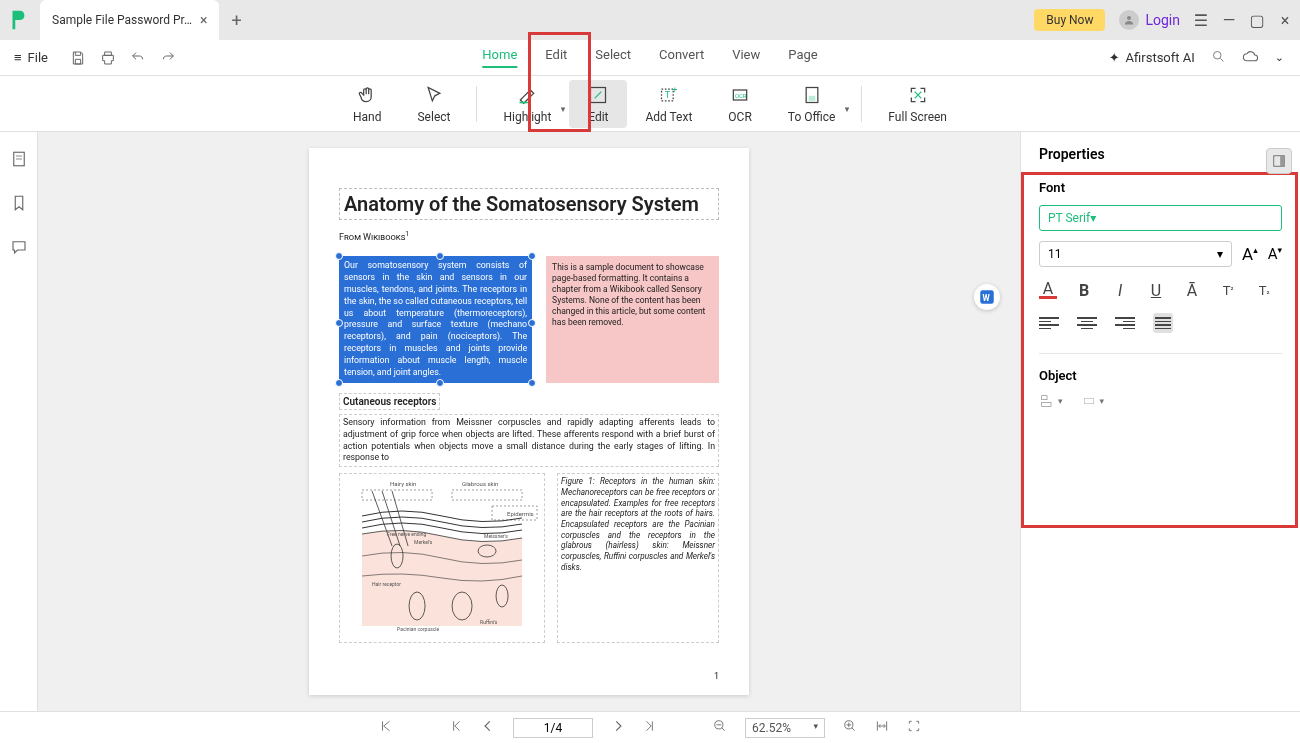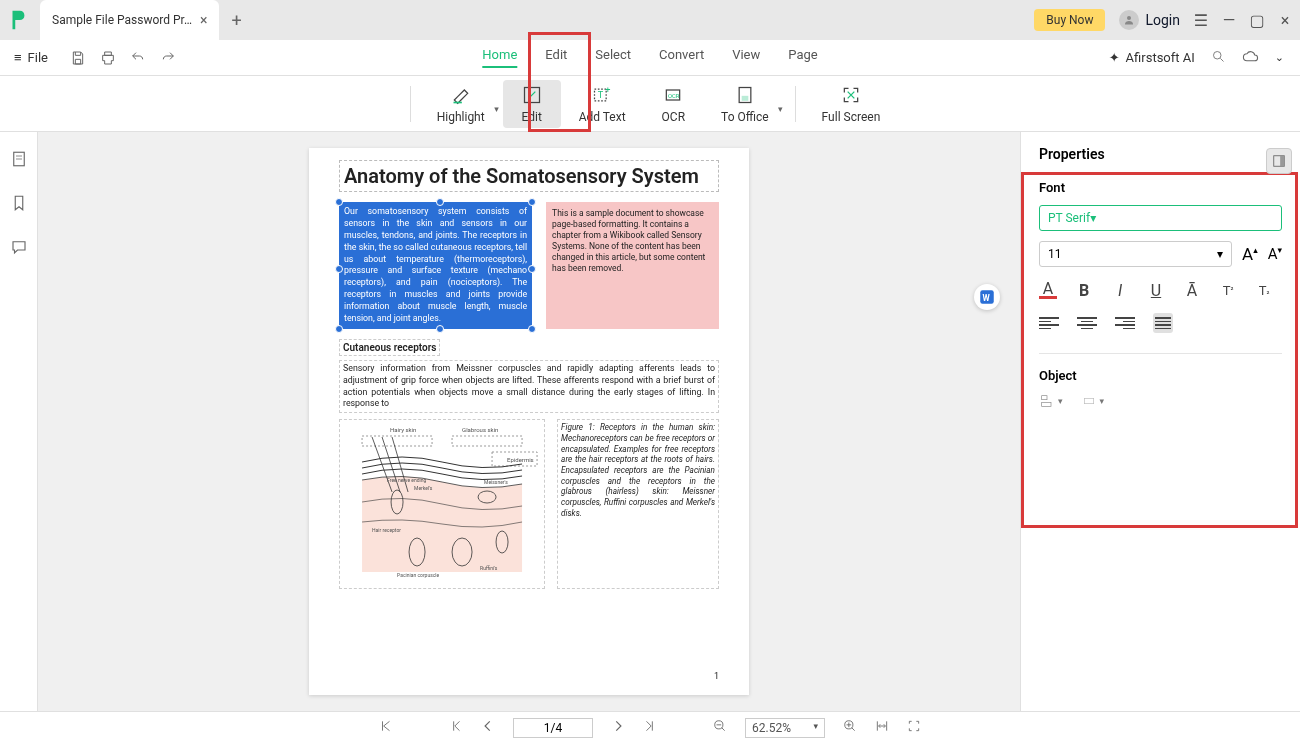--- a/index.html
+++ b/index.html
@@ -8,21 +8,21 @@
 
 .titlebar { height: 40px; background: #e8e8e8; display: flex; align-items: center; position: relative; }
 .logo { width: 36px; height: 40px; display: flex; align-items: center; justify-content: center; }
 .logo svg { width: 22px; height: 22px; }
 .tab { background: #fff; height: 40px; display: flex; align-items: center; padding: 0 12px; border-radius: 6px 6px 0 0; gap: 8px; font-size: 12px; color: #333; max-width: 180px; margin-left: 4px; }
 .tab-title { white-space: nowrap; overflow: hidden; text-overflow: ellipsis; }
 .tab-close { cursor: pointer; font-size: 14px; color: #666; }
 .new-tab { margin-left: 12px; color: #666; font-size: 18px; cursor: pointer; }
 .titlebar-right { position: absolute; right: 8px; display: flex; align-items: center; gap: 14px; }
 .buy-now { background: #ffd866; padding: 4px 12px; border-radius: 4px; font-size: 12px; color: #333; }
-.login-wrap { display: flex; align-items: center; gap: 6px; font-size: 14px; color: #0f172a; }
+.login-wrap { display: flex; align-items: center; gap: 6px; font-size: 14px; color: #6d28d9; }
 .avatar-circle { width: 20px; height: 20px; border-radius: 50%; background: #ccc; display: inline-flex; align-items: center; justify-content: center; }
 .win-ctrl { width: 14px; height: 14px; display: inline-flex; align-items: center; justify-content: center; color: #555; }
 
 
 .menubar { height: 36px; background: #fff; display: flex; align-items: center; border-bottom: 1px solid #e0e0e0; position: relative; }
 .file-menu { display: flex; align-items: center; gap: 6px; padding: 0 14px; font-size: 13px; color: #333; }
 .qat { display: flex; gap: 14px; padding-left: 8px; color: #666; }
 .qat svg, .qat span { width: 16px; height: 16px; }
 .tabs-center { position: absolute; left: 50%; transform: translateX(-50%); display: flex; gap: 28px; font-size: 13px; color: #555; }
 .tabs-center .mtab { cursor: pointer; padding-bottom: 4px; }
@@ -41,21 +41,21 @@
 
 
 .red-box-tabs { position: absolute; border: 3px solid #d83a3a; pointer-events: none; z-index: 50; }
 
 
 .main { display: flex; height: calc(743px - 40px - 36px - 56px - 32px); background: #f0f0f0; position: relative; }
 .leftbar { width: 38px; background: #fff; border-right: 1px solid #e0e0e0; display: flex; flex-direction: column; align-items: center; gap: 22px; padding-top: 18px; color: #555; }
 .leftbar svg { width: 18px; height: 18px; }
 
 .canvas-area { flex: 1; overflow: auto; display: flex; justify-content: center; padding: 16px 0; position: relative; }
-.page { width: 440px; background: #fff; box-shadow: 0 1px 4px rgba(0,0,0,.15); padding: 12px 30px; font-family: Georgia, 'Times New Roman', serif; color: #222; position: relative; }
+.page { width: 440px; background: #fff; box-shadow: 0 1px 4px rgba(0,0,0,.15); padding: 40px 30px; font-family: Georgia, 'Times New Roman', serif; color: #222; position: relative; }
 .page h1 { font-size: 20px; font-weight: 600; border: 1px dashed #bbb; padding: 3px 4px; margin-bottom: 10px; }
 .page .sub { font-size: 9px; font-variant: small-caps; margin-bottom: 14px; }
 .page .sub sup { font-size: 7px; }
 .two-col { display: flex; gap: 14px; }
 .left-col-wrap { flex: 1.2; position: relative; }
 .selected-block { background: #2a6fd6; color: #fff; font-size: 8.8px; line-height: 1.35; padding: 3px 4px; text-align: justify; border: 1px solid #2a6fd6; }
 .sel-handle { position: absolute; width: 8px; height: 8px; background: #2a6fd6; border: 1px solid #fff; border-radius: 50%; }
 .note-box { flex: 1; background: #f7c6c6; font-size: 8.5px; line-height: 1.3; padding: 6px; }
 .section-h { font-size: 10px; font-weight: 600; margin: 10px 0 4px; border: 1px dashed #ccc; padding: 2px 3px; display: inline-block; }
 .bodytext { font-size: 8.8px; line-height: 1.35; text-align: justify; border: 1px dashed #ccc; padding: 2px 3px; }
@@ -169,20 +169,38 @@
     <span><svg width="17" height="17" viewBox="0 0 24 24">
           <path fill="none" stroke="#666" stroke-width="1.5" d="M7 18a5 5 0 010-10 6 6 0 0111 2 4 4 0 010 8H7z"></path>
         </svg></span>
     <span style="font-size:11px;">⌄</span>
   </div>
 </div>
 
 <div class="red-box-tabs" style="top:32px; left:528px; width:63px; height:100px;"></div>
 
 <div class="ribbon">
+  <div class="ribbon-group">
+    <div class="tool">
+      <div class="tool-icon">
+          <svg viewBox="0 0 24 24" width="20" height="20">
+            <path fill="none" stroke="#444" stroke-width="1.5" d="M8 12V6a1.5 1.5 0 013 0v5V5a1.5 1.5 0 013 0v6V6a1.5 1.5 0 013 0v8c0 3-2 6-6 6s-6-3-6-5l-2-4c-1-2 2-3 3-1z"></path>
+          </svg>
+        </div>
+      <span>Hand</span>
+    </div>
+    <div class="tool">
+      <div class="tool-icon">
+          <svg viewBox="0 0 24 24" width="20" height="20">
+            <path fill="none" stroke="#444" stroke-width="1.5" d="M5 3l5 16 3-6 6-3z"></path>
+          </svg>
+        </div>
+      <span>Select</span>
+    </div>
+  </div>
   <div class="vdiv"></div>
   <div class="ribbon-group">
     <div class="tool">
       <div class="tool-icon">
           <svg viewBox="0 0 24 24" width="20" height="20">
             <path fill="none" stroke="#444" stroke-width="1.5" d="M4 18l4-4 8-8 4 4-8 8-4 4z"></path>
             <path stroke="#1bbf7a" stroke-width="2" d="M3 21h10"></path>
           </svg>
         </div>
       <span>Highlight</span>
@@ -251,20 +269,21 @@
           <path fill="none" stroke="#666" stroke-width="1.5" d="M7 3h10v18l-5-4-5 4z"></path>
         </svg></span>
     <span><svg viewBox="0 0 24 24">
           <path fill="none" stroke="#666" stroke-width="1.5" d="M4 5h16v11H10l-4 4v-4H4z"></path>
         </svg></span>
   </div>
 
   <div class="canvas-area">
     <div class="page">
       <h1>Anatomy of the Somatosensory System</h1>
+      <div class="sub"><span>From Wikibooks</span><sup>1</sup></div>
 
       <div class="two-col">
         <div class="left-col-wrap">
           <div class="selected-block">Our somatosensory system consists of sensors in the skin and sensors in our muscles, tendons, and joints. The receptors in the skin, the so called cutaneous receptors, tell us about temperature (thermoreceptors), pressure and surface texture (mechano receptors), and pain (nociceptors). The receptors in muscles and joints provide information about muscle length, muscle tension, and joint angles.</div>
           <div class="sel-handle" style="top:-4px;left:-4px;"></div>
           <div class="sel-handle" style="top:-4px;left:50%;"></div>
           <div class="sel-handle" style="top:-4px;right:-4px;"></div>
           <div class="sel-handle" style="top:50%;left:-4px;"></div>
           <div class="sel-handle" style="top:50%;right:-4px;"></div>
           <div class="sel-handle" style="bottom:-4px;left:-4px;"></div>

